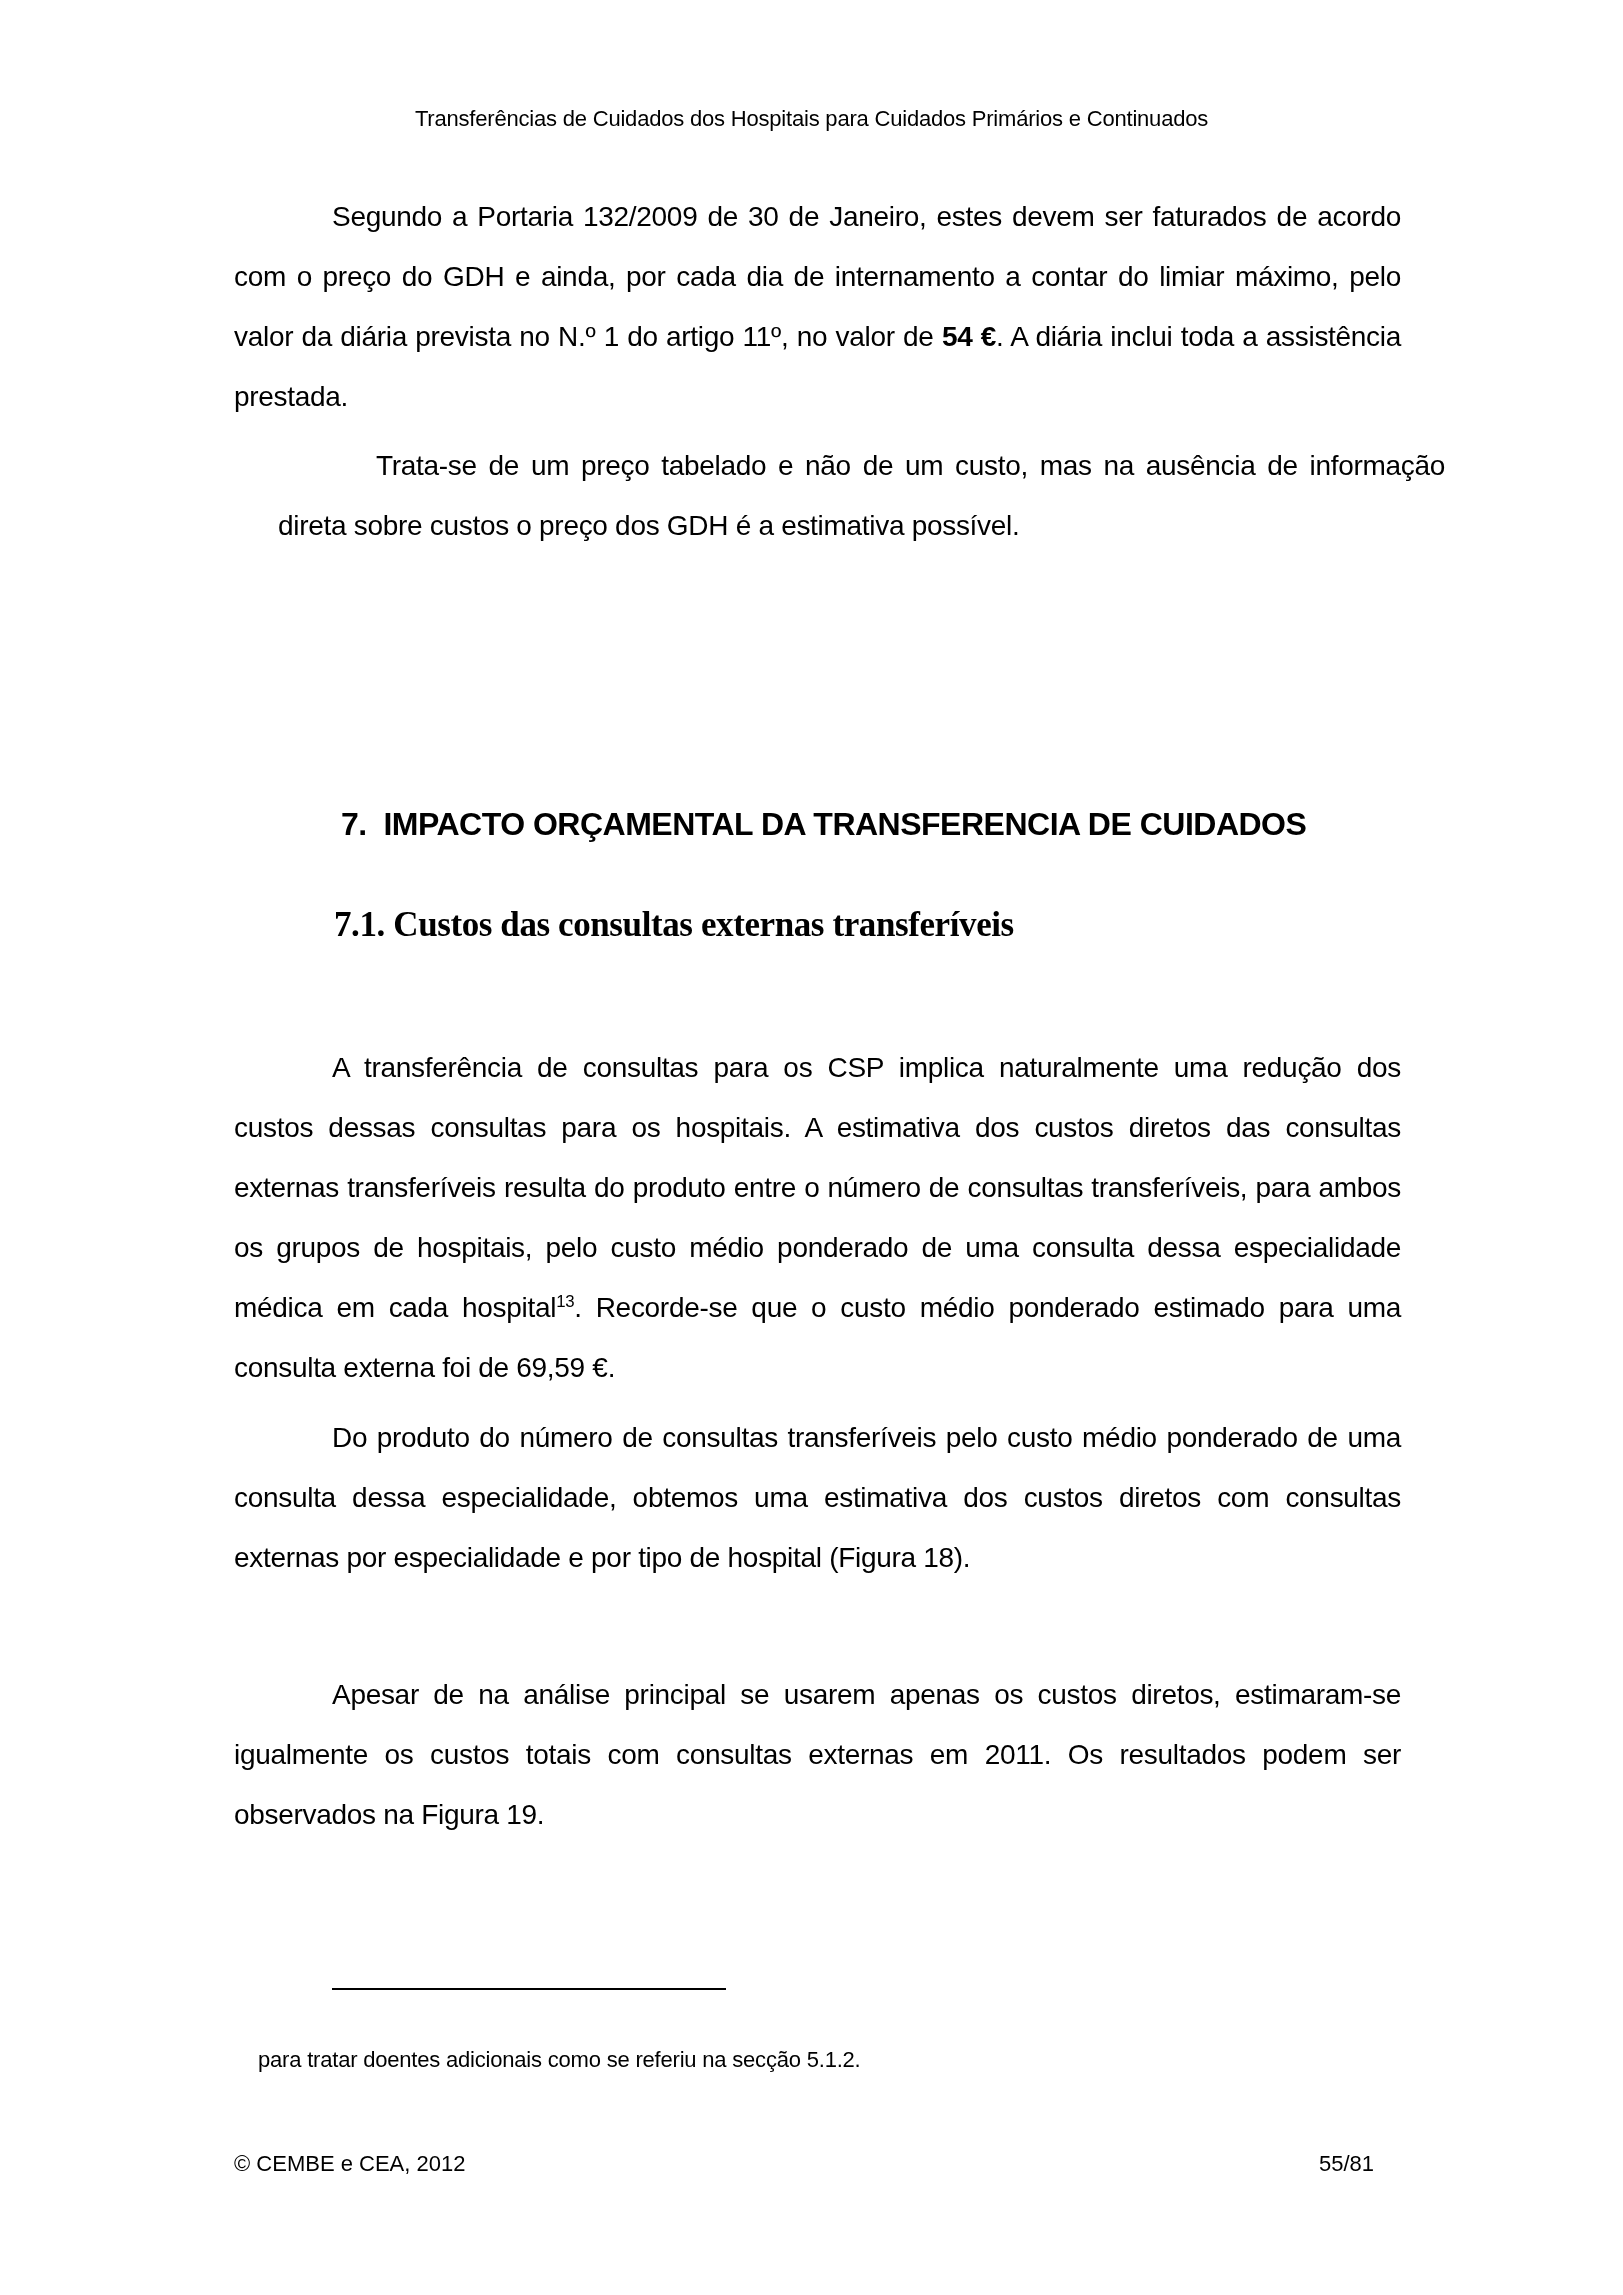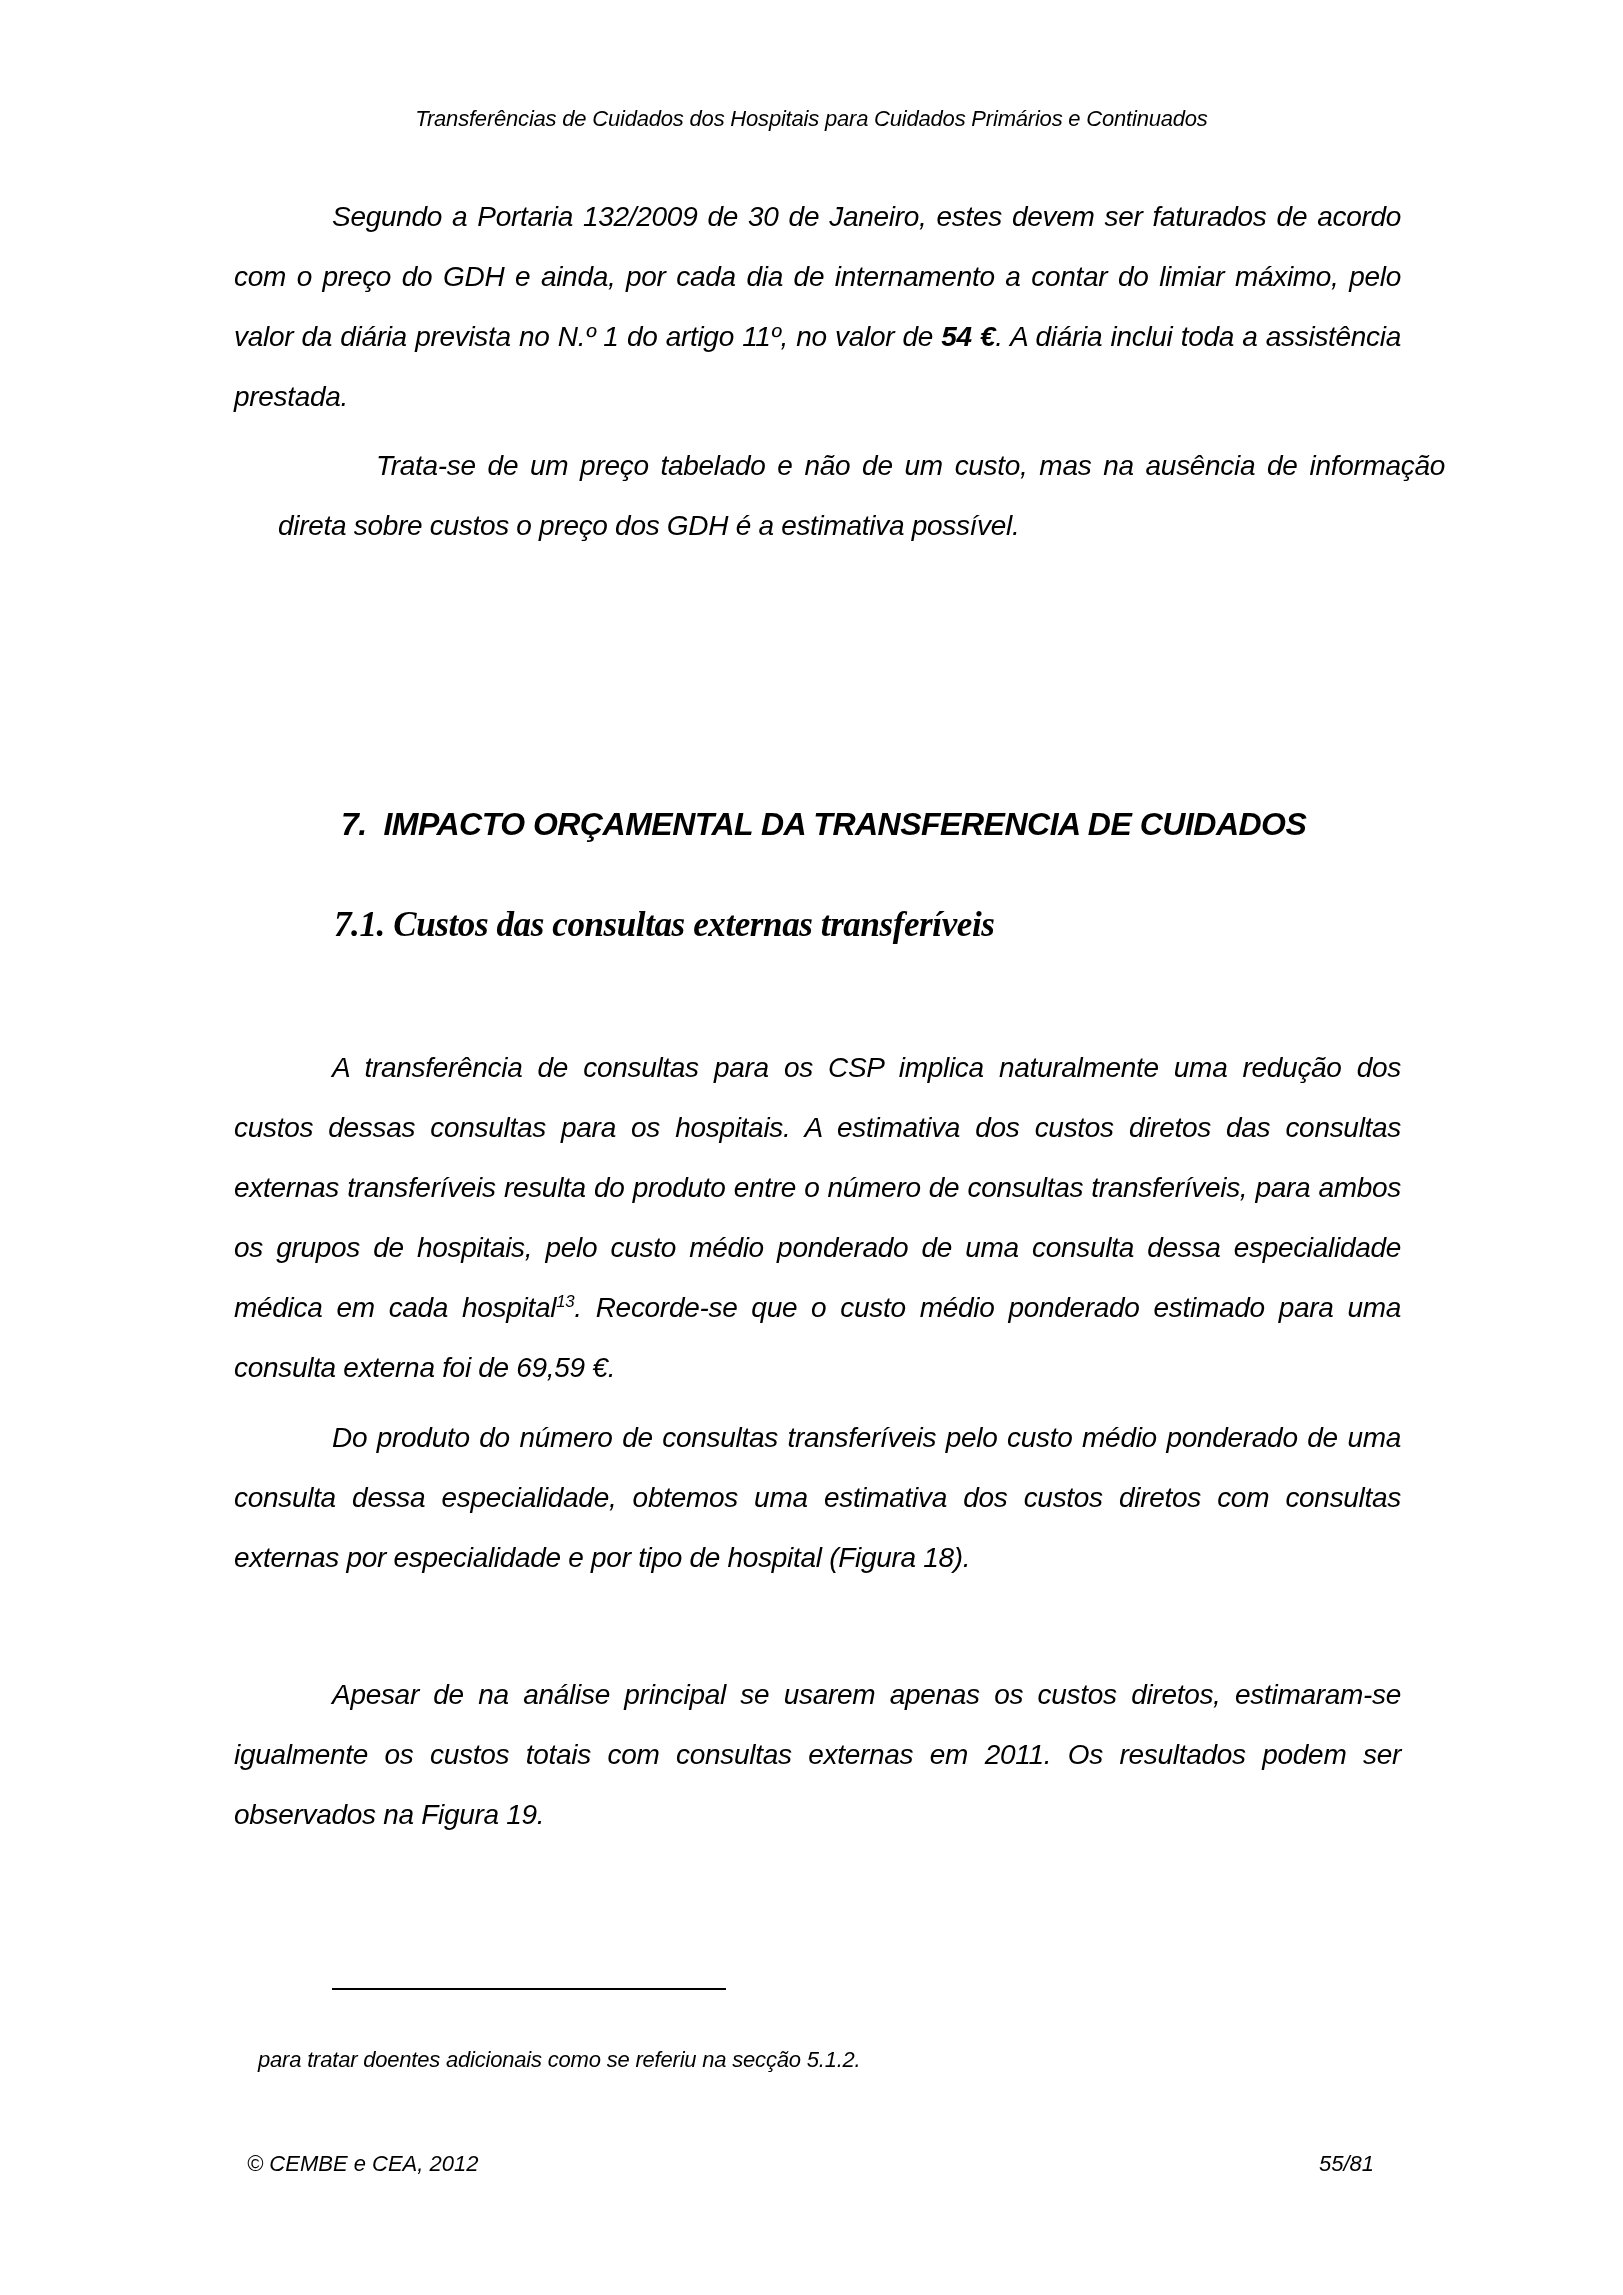--- a/index.html
+++ b/index.html
@@ -1,33 +1,33 @@
 <!DOCTYPE html>
 <html style="font-size:12px"><head>
 <meta charset="utf-8">
 <style>
   html, body { margin: 0; padding: 0; background: #ffffff; }
   body { width: 1623px; height: 2295px; position: relative; overflow: hidden;
          font-family: "Liberation Sans", sans-serif; color: #000; }
-  .abs { position: absolute; font-style: italic; }
+  .abs { position: absolute; }
   .running-header { left: 0; width: 1623px; top: 106px; text-align: center;
          font-size: 22px; letter-spacing: -0.2px; }
   .body-text { left: 234px; width: 1167px; font-size: 28px; line-height: 60px;
          text-align: justify; letter-spacing: -0.3px; word-spacing: 0px; }
   .body-text p { margin: 0; text-indent: 98px; }
   .h1 { left: 341px; top: 806px; font-size: 32px; font-weight: bold; letter-spacing: -0.5px; }
   .h2 { left: 334px; top: 905px; font-size: 35px; font-weight: bold; 
          font-family: "Liberation Serif", serif; letter-spacing: -0.4px; }
   .fn-rule { left: 332px; top: 1988px; width: 394px; height: 2.3px; background: #000; }
   .footnote { left: 234px; width: 1167px; top: 2033px; font-size: 22px; line-height: 42px;
          text-align: justify; letter-spacing: -0.2px; }
   .footnote .fn-first { display: block; }
   .footnote .fn-cont { display: block; padding-left: 24px; margin-top: 6px; }
   sup { font-size: 60%; line-height: 0; vertical-align: super; }
-  .footer-left { left: 234px; top: 2151px; font-size: 22px; margin-left: 13px; }
+  .footer-left { left: 234px; top: 2151px; font-size: 22px; }
   .footer-right { right: 249px; top: 2151px; font-size: 22px; }
   b { font-weight: bold; }
 </style>
 </head>
 <body>
 
 <div class="abs running-header">Transferências de Cuidados dos Hospitais para Cuidados Primários e Continuados</div>
 
 <div class="abs body-text" style="top:187px;">
   <p><span>Segundo a Portaria 132/2009 de 30 de Janeiro, estes devem ser faturados de acordo com o preço do GDH e ainda, por cada dia de internamento a contar do limiar máximo, pelo valor da diária prevista no N.º 1 do artigo 11º, no valor de </span><b>54 €</b><span>. A diária inclui toda a assistência prestada.</span></p>

